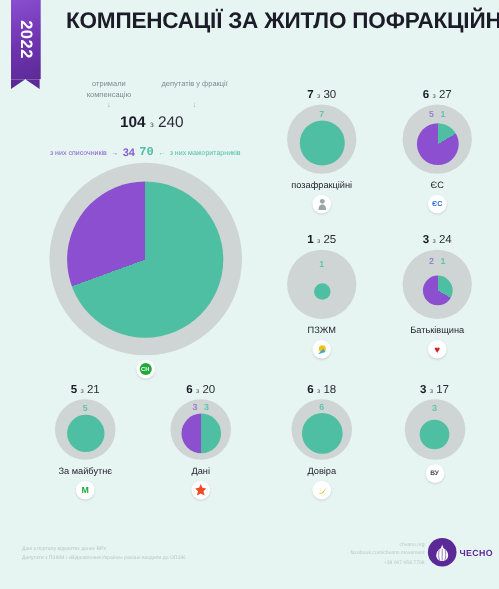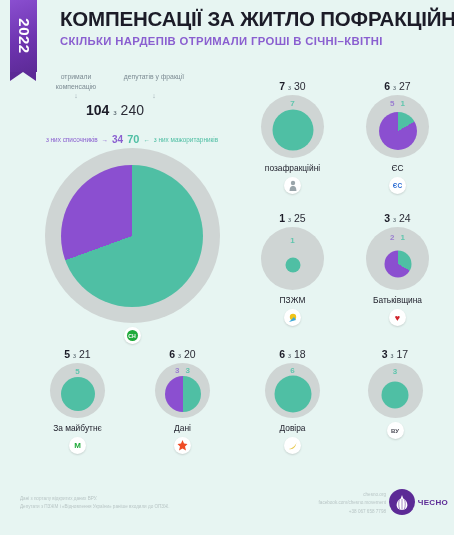--- a/index.html
+++ b/index.html
@@ -31,42 +31,42 @@
   .header{position:absolute;left:60px;top:8px;right:8px;}
   .title{
     font-size:20.5px;font-weight:bold;color:#1c1c28;
     letter-spacing:-0.2px;line-height:1.1;white-space:nowrap;
   }
   .subtitle{
     margin-top:4px;font-size:11.3px;font-weight:bold;color:#8a5fd0;
     letter-spacing:0.35px;white-space:nowrap;
   }
   
-  .totals{position:absolute;left:45px;top:72px;width:140px;}
+  .totals{position:absolute;left:68px;top:72px;width:140px;}
   .tot-heads{display:flex;justify-content:space-between;}
   .tot-head{
     font-size:6.8px;color:#7c8b93;text-align:center;line-height:1.5;width:62px;
   }
   .arrow{font-size:7px;color:#9aa8ae;text-align:center;line-height:1.2;}
   .tot-nums{
     text-align:center;margin-top:1px;color:#1c1c28;
     font-size:14px;font-weight:bold;white-space:nowrap;
   }
   .tot-nums .of{font-size:7.5px;font-weight:normal;color:#55636b;}
   .tot-nums .den{font-size:14px;font-weight:normal;color:#2b2b36;}
   
   .split{
     position:absolute;left:22px;top:133px;width:220px;
     display:flex;align-items:center;justify-content:center;gap:4px;
     font-size:6.4px;white-space:nowrap;
   }
   .split .lbl-p{color:#8a5fd0;}
   .split .lbl-t{color:#4fbfa4;}
   .split .num-p{color:#8a5fd0;font-size:10px;font-weight:bold;}
-  .split .num-t{color:#4fbfa4;font-size:11px;font-weight:bold;}
+  .split .num-t{color:#4fbfa4;font-size:11px;font-weight:bold;font-family:Liberation Mono, monospace;}
   
   .card{position:absolute;text-align:center;}
   .card .counts{
     font-size:10.5px;color:#1c1c28;font-weight:bold;white-space:nowrap;
     margin-bottom:3px;
   }
   .card .counts .of{font-size:6.5px;font-weight:normal;color:#55636b;}
   .card .counts .den{font-weight:normal;color:#2b2b36;}
   .bubble{position:relative;margin:0 auto;border-radius:50%;background:#cfd5d4;}
   .pie{position:absolute;border-radius:50%;left:50%;top:50%;transform:translate(-50%,-50%);}
@@ -107,21 +107,20 @@
 </style>
 </head>
 <body>
 
 <div class="ribbon">
   <span>2022</span>
 </div>
 
 <div class="header">
   <div class="title">КОМПЕНСАЦІЇ ЗА ЖИТЛО ПОФРАКЦІЙНО</div>
-  <div class="subtitle">СКІЛЬКИ НАРДЕПІВ ОТРИМАЛИ ГРОШІ В СІЧНІ–КВІТНІ</div>
 </div>
 
 <div class="totals">
   <div class="tot-heads">
     <div class="tot-head">отримали компенсацію</div>
     <div class="tot-head">депутатів у фракції</div>
   </div>
   <div class="tot-heads">
     <div class="arrow" style="width:62px">↓</div>
     <div class="arrow" style="width:62px">↓</div>

